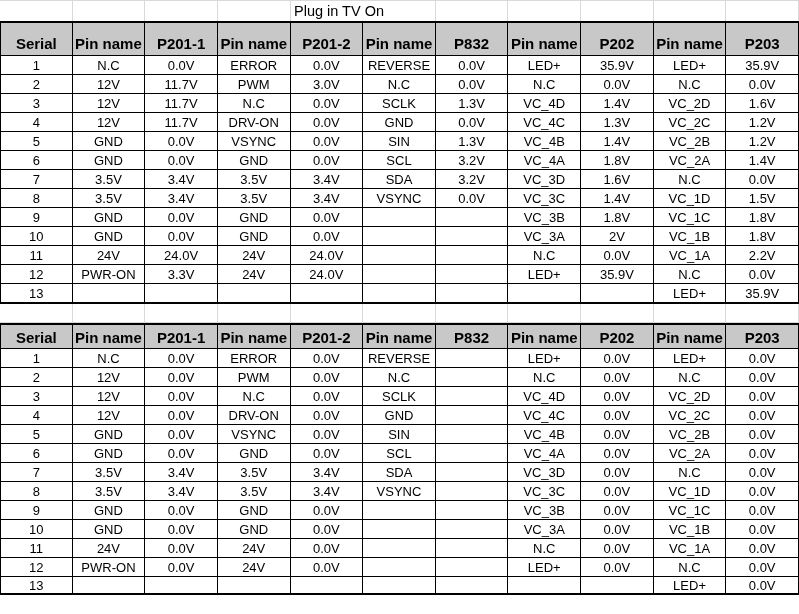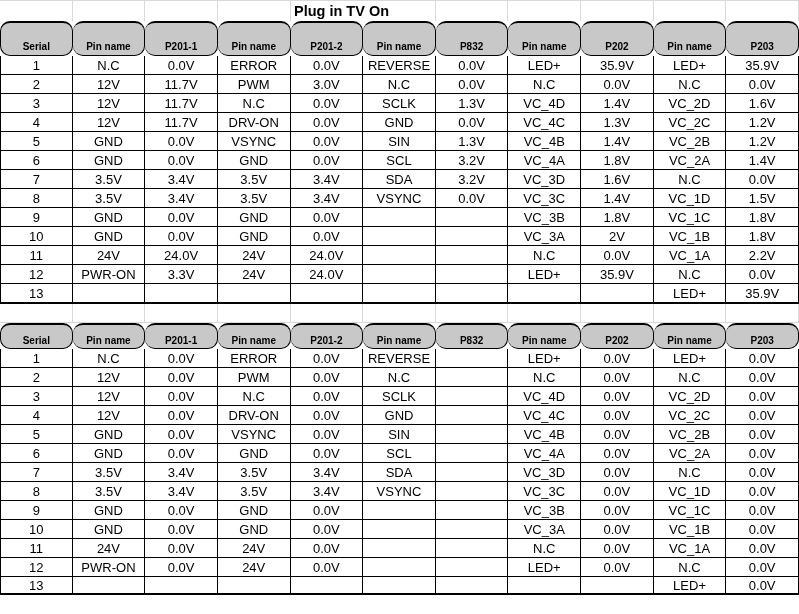--- a/index.html
+++ b/index.html
@@ -20,41 +20,40 @@
   .gaprow { height:19px; }
   .lcell {
     border-right:1px solid var(--light,#d9d9d9);
     box-sizing:border-box;
   }
   .gaprow .lcell { border-bottom:1px solid var(--light,#d9d9d9); }
   .title {
     position:absolute; left:292px; top:0; bottom:0;
     display:flex; align-items:center;
     background:#fff; z-index:2;
-    font-weight:bold; font-size:14.5px; white-space:nowrap;
+    font-weight:normal; font-size:14.5px; white-space:nowrap;
     padding:0 5px 0 2px;
   }
   .cell {
     box-sizing:border-box;
     height:19px;
     border-right:1px solid var(--grid,#000);
     border-bottom:1px solid var(--grid,#000);
     display:flex; align-items:center; justify-content:center;
     font-size:13px;
     overflow:hidden; white-space:nowrap;
   }
   .grid .cell:nth-child(11n+1) { border-left:1px solid var(--grid,#000); }
   .cell.head {
     background:var(--headbg,#c8c8c8);
     border-top:2px solid var(--grid,#000);
-    font-weight:bold; font-size:10px;
+    font-weight:bold; font-size:15px;
     height:35px;
     align-items:flex-end;
     padding-bottom:3px;
-    border-radius:10px;
   }
   .grid[data-table="1"] .cell.head { height:26px; padding-bottom:2px; }
   .cell.lastrow { border-bottom:2px solid var(--grid,#000); height:20px; }
   .grid[data-table="1"] .cell.lastrow { height:18px; }
 </style>
 </head>
 <body>
 
 <div class="sheet">
 

